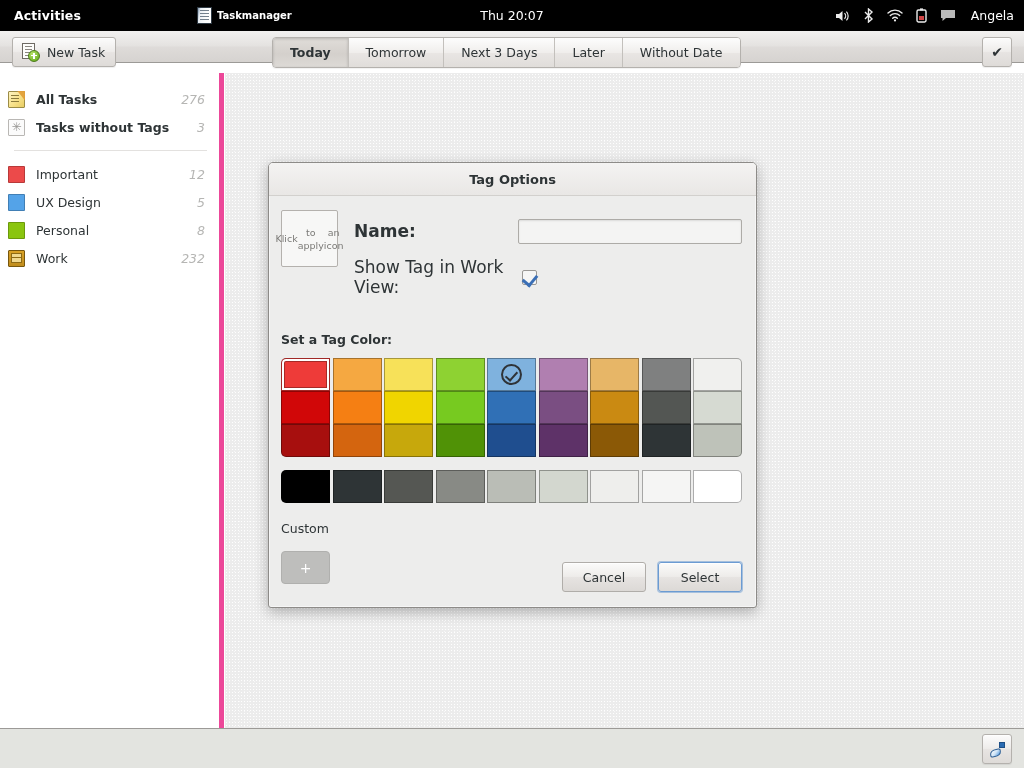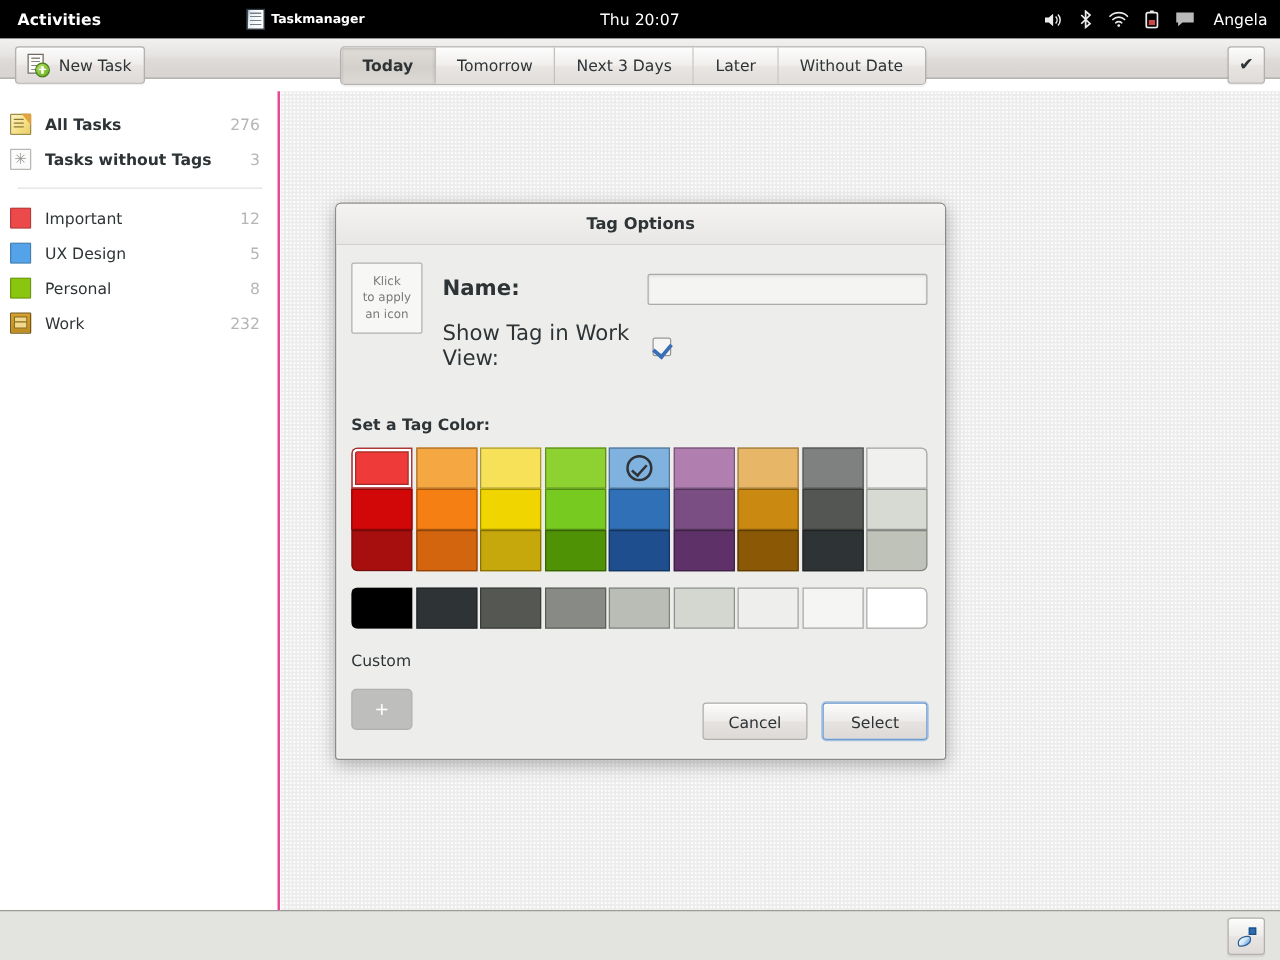--- a/index.html
+++ b/index.html
@@ -140,36 +140,36 @@
     font-weight: bold;
     background: linear-gradient(to bottom,#e0ddd9 0%, #d4d0cc 55%, #dddad6 100%);
     box-shadow: 0 1px 3px rgba(0,0,0,.18) inset;
   }
 
   
   #sidebar {
     position: absolute; left: 0; top: 42px;
     width: 224px; height: 655px;
     background: #ffffff;
-    border-right: 2px solid #ec4899;
+    border-right: 5px solid #ec4899;
     padding-top: 12px;
   }
   .side-row {
     display: flex; align-items: center;
     height: 28px; padding: 0 14px 0 8px;
     cursor: default;
   }
   .side-swatch {
     width: 17px; height: 17px; flex: none;
     border-radius: 1px;
     margin-right: 11px;
   }
   .side-label { flex: 1; font-size: 12.5px; color: #2e3436; white-space: nowrap; }
   .side-row.head .side-label { font-weight: bold; }
-  .side-count { font-size: 12.5px; color: #b6b6b4; }
+  .side-count { font-size: 12.5px; color: #b6b6b4; font-style: italic; }
   #side-sep { height: 1px; background: #e3e1df; margin: 9px 12px 9px 14px; }
 
   
   .ic-alltasks {
     position: relative;
     background: linear-gradient(135deg,#fdf3c0 0%, #f7e189 55%, #e8cd64 100%);
     border: 1px solid #9c8c46;
   }
   .ic-alltasks::before {
     content: ""; position: absolute; left: 2px; top: 3px; width: 8px; height: 1px;
@@ -267,21 +267,21 @@
   #dlg-title { font-size: 13px; font-weight: bold; color: #2e3436; }
 
   #dlg-body { padding: 13px 14px 0 14px; position: relative; height: 412px; }
 
   #icon-btn {
     position: absolute; left: 12px; top: 14px;
     width: 57px; height: 57px;
     background: #f7f7f6;
     border: 1px solid #b4b1ad;
     border-radius: 2px;
-    display: flex; flex-direction: column;
+    display: flex; flex-direction: row;
     align-items: center; justify-content: center;
     font-size: 9.5px; color: #7b7a77; line-height: 13px;
     cursor: default;
     text-align: center;
   }
 
   #form { position: absolute; left: 85px; top: 22px; right: 14px; }
   .form-row { display: flex; align-items: center; height: 26px; }
   .form-row + .form-row { margin-top: 20px; }
   .form-label { width: 168px; font-size: 17px; color: #2e3436; }

